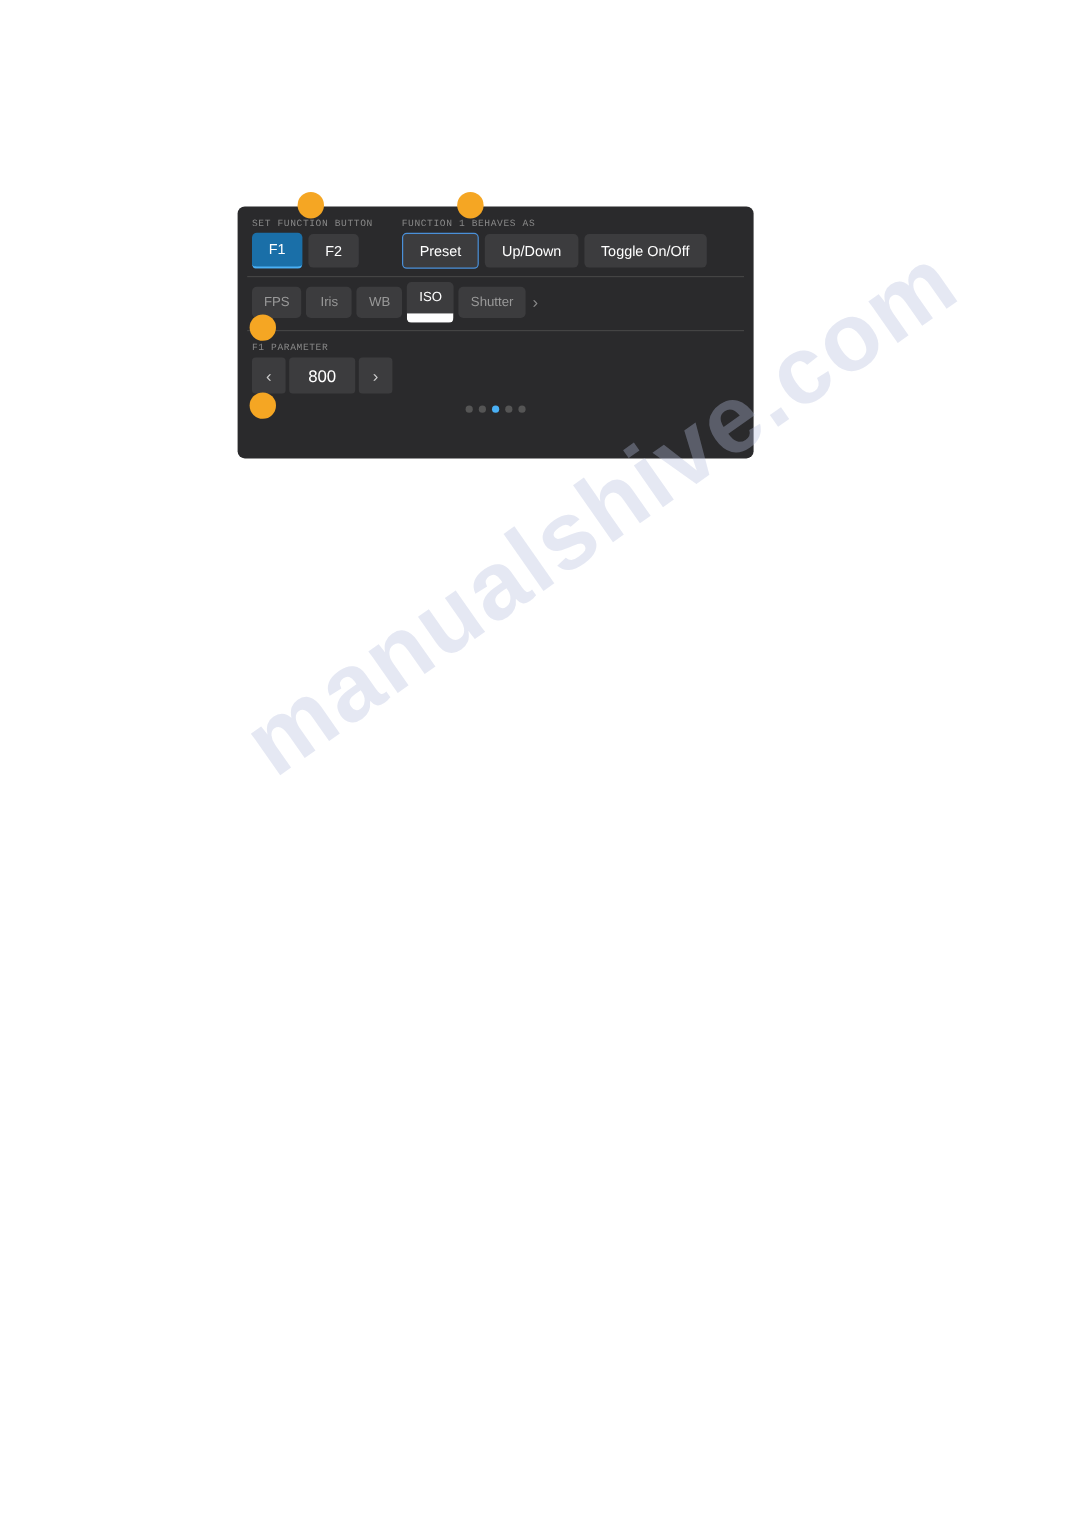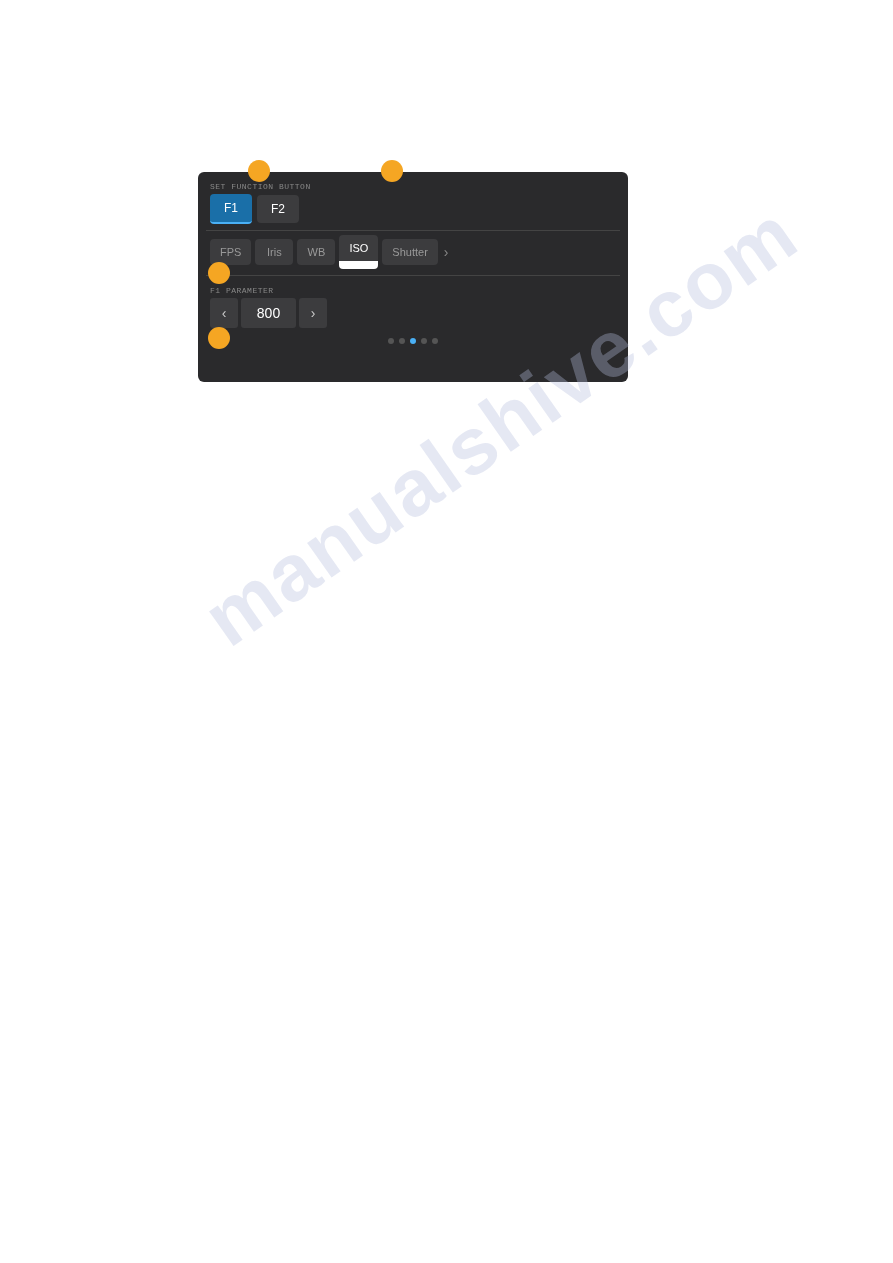--- a/index.html
+++ b/index.html
@@ -207,20 +207,28 @@
     <div style="display:flex; padding-top:4px;">
 
       <div style="flex:0 0 auto; min-width:100px;">
         <div class="section-label">SET FUNCTION BUTTON</div>
         <div class="button-row">
           <button class="fn-btn active-blue">F1</button>
           <button class="fn-btn">F2</button>
         </div>
       </div>
 
+      <div style="flex:1;">
+        <div class="section-label">FUNCTION 1 BEHAVES AS</div>
+        <div class="button-row">
+          <button class="fn-btn active-preset">Preset</button>
+          <button class="fn-btn">Up/Down</button>
+          <button class="fn-btn">Toggle On/Off</button>
+        </div>
+      </div>
     </div>
 
     <div style="height:1px; background:#444; margin: 0 8px;"></div>
 
     <div style="padding-top:4px;">
       <div class="setting-row">
         <button class="setting-btn">FPS</button>
         <button class="setting-btn">Iris</button>
         <button class="setting-btn">WB</button>
         <button class="setting-btn active">ISO</button>

